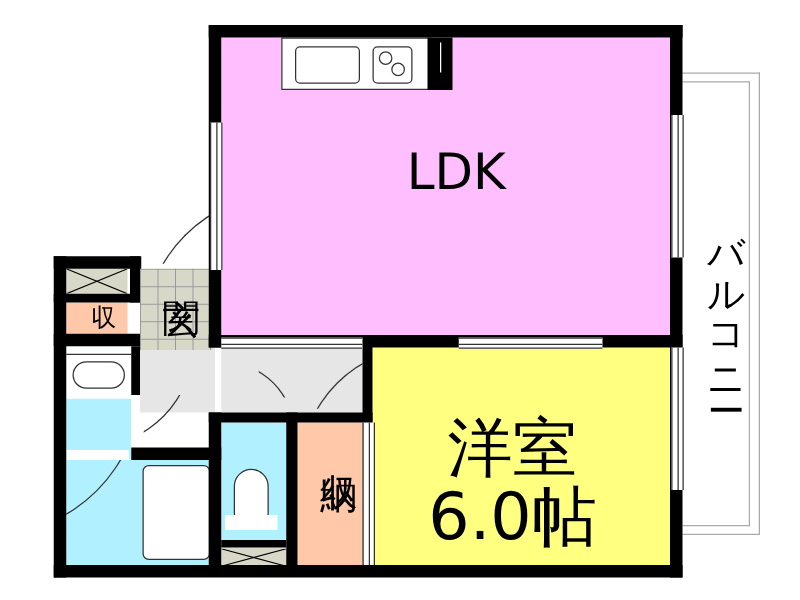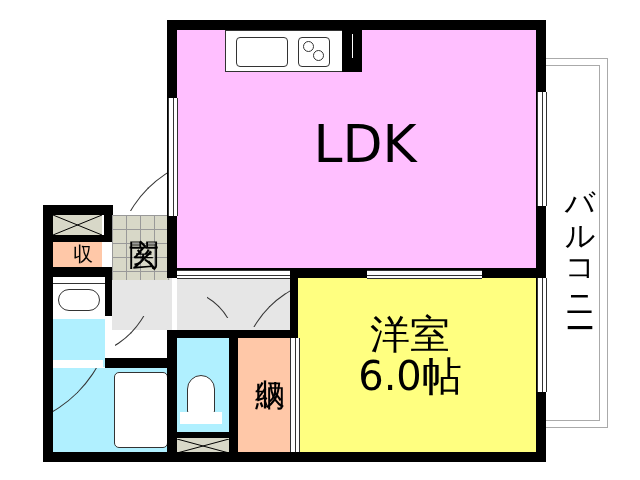--- a/index.html
+++ b/index.html
@@ -16,36 +16,36 @@
 </style>
 </head>
 <body>
 
 <div class="abs" style="left:546px;top:58px;width:62px;height:370px;border:1px solid #aaa;border-left:none;">
   <div class="abs" style="left:0;top:6px;width:54px;height:356px;border:1px solid #aaa;border-left:none;"></div>
   <div class="label vtext" style="left:14px;top:110px;width:36px;font-size:30px;">バルコニー</div>
 </div>
 
 <div class="abs" style="left:177px;top:30px;width:359px;height:240px;background:#ffbfff;"></div>
-<div class="label" style="left:280px;top:117px;width:170px;font-size:52px;">
+<div class="label" style="left:280px;top:117px;width:170px;font-size:40px;">
   <div>LDK</div>
 </div>
 
 <div class="abs" style="left:225px;top:30px;width:120px;height:42px;background:#fff;border:1px solid #333;">
   <div class="abs" style="left:10px;top:6px;width:52px;height:30px;border:1px solid #333;border-radius:4px;"></div>
   <div class="abs" style="left:72px;top:6px;width:32px;height:30px;border:1px solid #333;border-radius:4px;">
     <div class="abs" style="left:4px;top:3px;width:11px;height:11px;border:1px solid #333;border-radius:50%;"></div>
     <div class="abs" style="left:14px;top:12px;width:11px;height:11px;border:1px solid #333;border-radius:50%;"></div>
   </div>
 </div>
 <div class="wall" style="left:342px;top:30px;width:20px;height:42px;"></div>
 <div class="abs" style="left:352px;top:34px;width:1px;height:24px;background:#fff;"></div>
 
 <div class="abs" style="left:298px;top:278px;width:238px;height:174px;background:#ffff80;"></div>
-<div class="label" style="left:340px;top:313px;width:140px;font-size:40px;">
+<div class="label" style="left:340px;top:332px;width:140px;font-size:52px;">
   <div>洋室</div>
   <div>6.0帖</div>
 </div>
 
 <div class="abs" style="left:177px;top:278px;width:113px;height:52px;background:#e6e6e6;"></div>
 <div class="abs" style="left:112px;top:215px;width:60px;height:115px;background:#e6e6e6;"></div>
 <div class="abs" style="left:112px;top:215px;width:58px;height:65px;background:#d8d8c8;background-image:linear-gradient(#999 1px, transparent 1px),linear-gradient(90deg,#999 1px, transparent 1px);background-size:14px 14px;"></div>
 <div class="label vtext" style="left:120px;top:215px;width:40px;font-size:30px;">玄関</div>
 
 <div class="arc" style="left:115px;top:155px;width:112px;height:112px;border-radius:100% 0 0 0;border-right:none;border-bottom:none;clip-path:inset(0 50% 50% 0);"></div>

